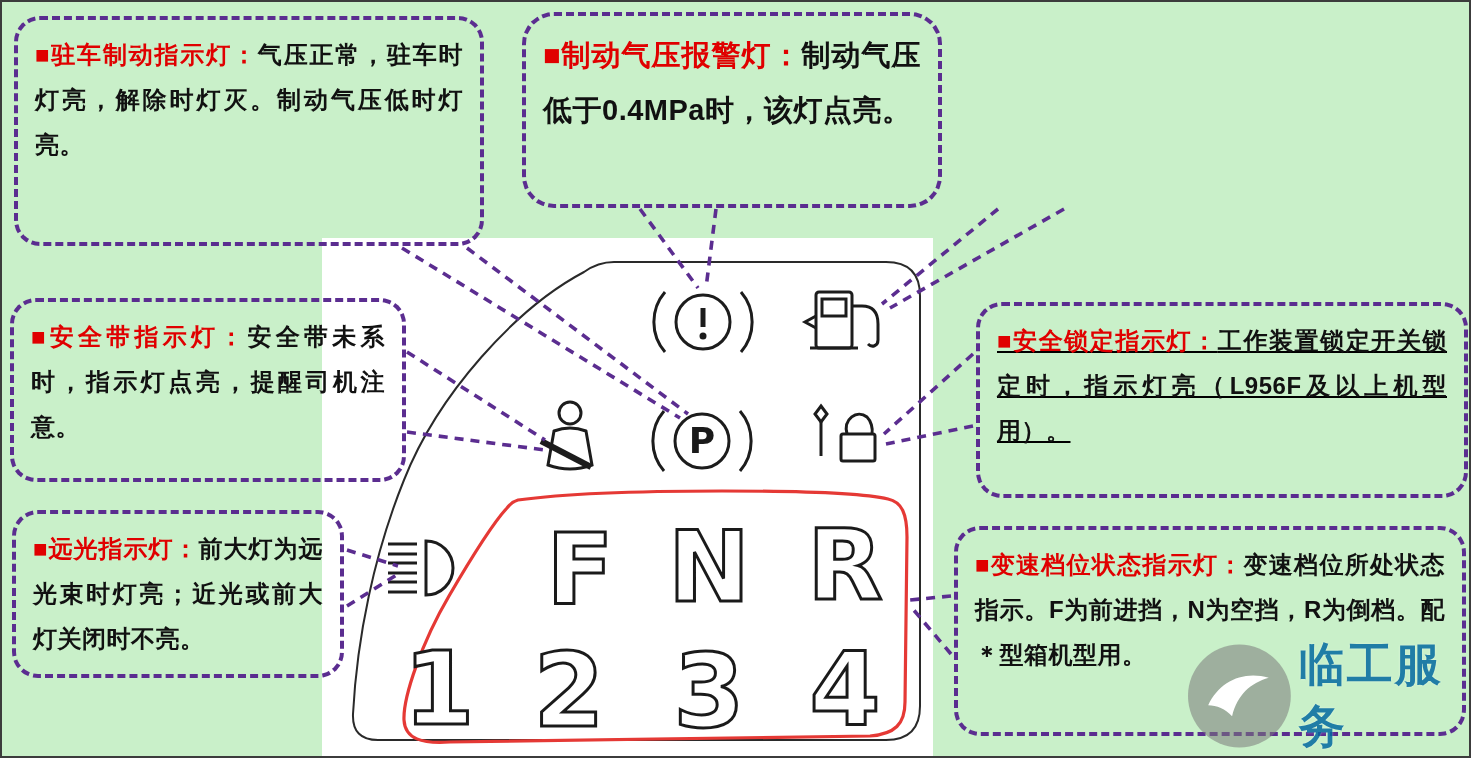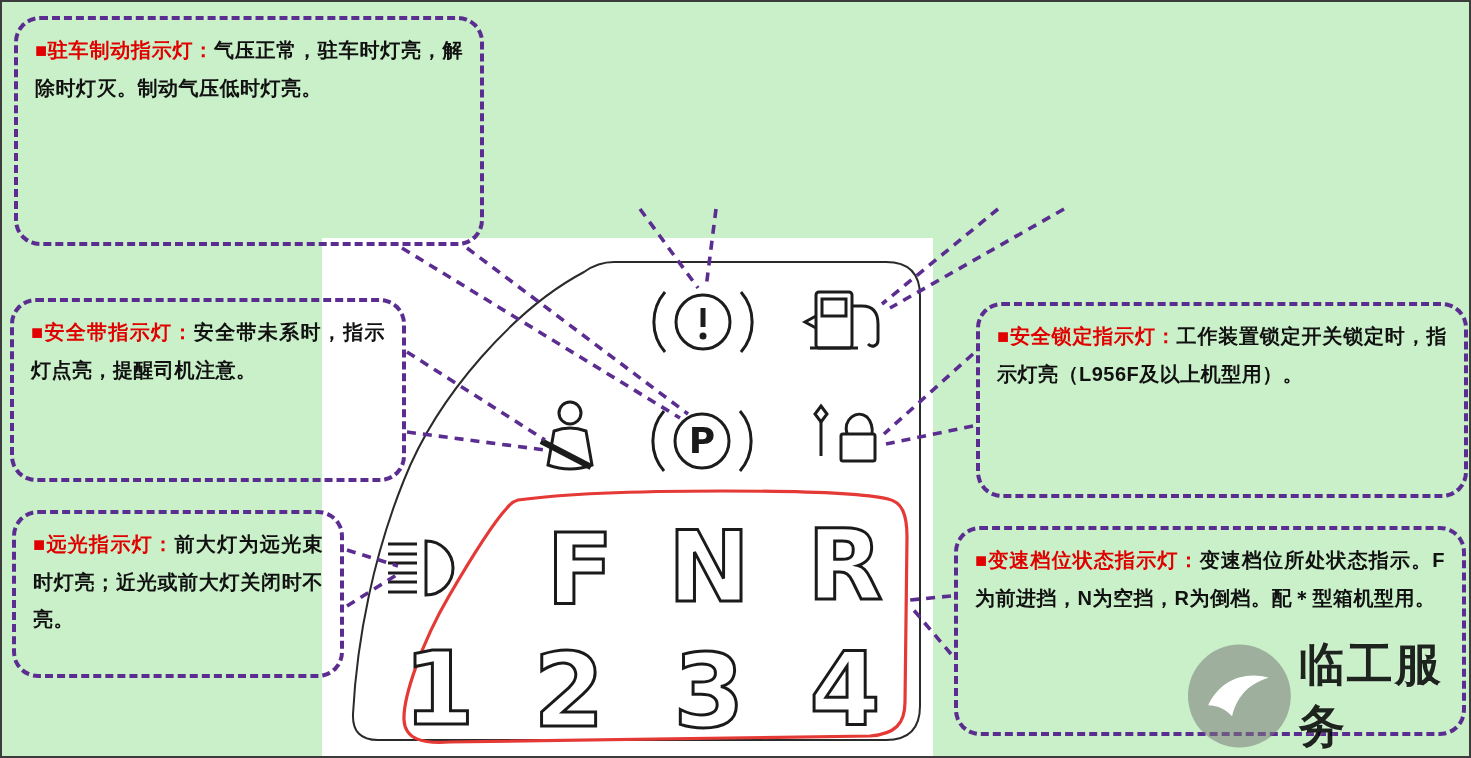--- a/index.html
+++ b/index.html
@@ -14,34 +14,34 @@
     font-family:"DejaVu Sans",sans-serif;font-weight:700;
     color:#fff;-webkit-text-stroke:3px #1a1a1a;line-height:1;
     user-select:none;
   }
   .glyph.letter{font-size:98px;}
   .glyph.number{font-size:102px;}
   .callout{
     position:absolute;z-index:3;border:4px dashed #5b2d90;border-radius:26px;
     padding:12px 17px;box-sizing:border-box;background:transparent;
   }
-  .ct{margin:0;font-weight:700;font-size:20px;line-height:1.88;color:#111;letter-spacing:.5px;text-align:justify;}
+  .ct{margin:0;font-weight:700;font-size:24px;line-height:1.88;color:#111;letter-spacing:.5px;text-align:justify;}
   .ct .title{color:#e00000;}
   #co-parking{left:12px;top:14px;width:470px;height:230px;}
   #co-pressure{left:520px;top:10px;width:420px;height:196px;border-radius:32px;}
   #co-pressure .ct{font-size:29px;}
   #co-fuel{left:962px;top:14px;width:470px;height:192px;}
   #co-seatbelt{left:8px;top:296px;width:396px;height:184px;}
-  #co-lock{left:974px;top:300px;width:492px;height:196px;}
+  #co-lock{left:974px;top:300px;width:492px;height:196px;text-decoration:underline;}
   #co-beam{left:10px;top:508px;width:332px;height:168px;}
   #co-gear{left:952px;top:524px;width:512px;height:210px;}
   .watermark{position:absolute;left:1186px;top:632px;z-index:5;display:flex;align-items:center;gap:8px;}
   .wm-circle{width:116px;height:116px;}
   .wm-text{
-    font-size:46px;font-weight:700;color:#000000;opacity:.85;letter-spacing:2px;
+    font-size:46px;font-weight:700;color:#0369a1;opacity:.85;letter-spacing:2px;
     text-shadow:0 0 2px rgba(255,255,255,.6);
   }
 </style>
 </head>
 <body>
 
 <div class="canvas">
 
   <svg class="art" viewBox="0 0 1471 758">
 
@@ -124,20 +124,23 @@
   <span class="glyph letter" style="left:843px;top:563px;">R</span>
   <span class="glyph number" style="left:437px;top:687px;">1</span>
   <span class="glyph number" style="left:567px;top:689px;">2</span>
   <span class="glyph number" style="left:707px;top:690px;">3</span>
   <span class="glyph number" style="left:843px;top:688px;">4</span>
 
   <div class="callout" id="co-parking">
     <p class="ct"><span class="title">■驻车制动指示灯：</span><span>气压正常，驻车时灯亮，解除时灯灭。制动气压低时灯亮。</span></p>
   </div>
 
+  <div class="callout" id="co-pressure">
+    <p class="ct"><span class="title">■制动气压报警灯：</span><span>制动气压低于0.4MPa时，该灯点亮。</span></p>
+  </div>
 
 
   <div class="callout" id="co-seatbelt">
     <p class="ct"><span class="title">■安全带指示灯：</span><span>安全带未系时，指示灯点亮，提醒司机注意。</span></p>
   </div>
 
   <div class="callout" id="co-lock">
     <p class="ct"><span class="title">■安全锁定指示灯：</span><span>工作装置锁定开关锁定时，指示灯亮（L956F及以上机型用）。</span></p>
   </div>
 

